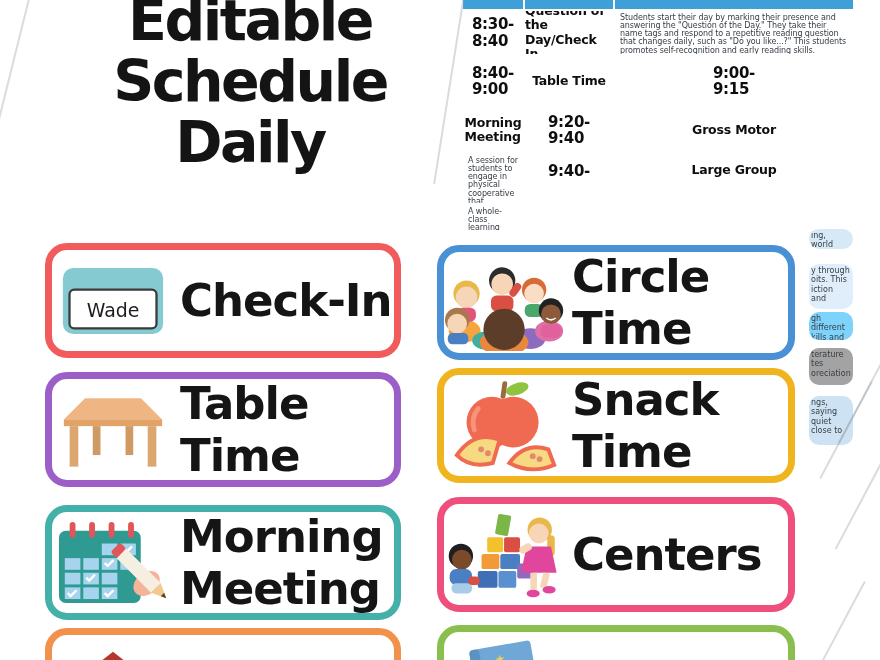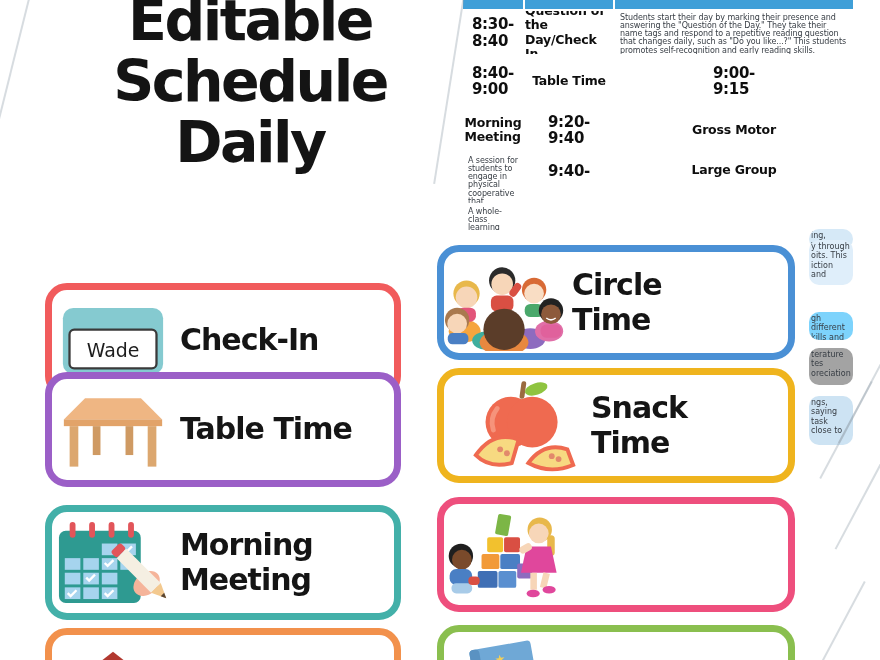--- a/index.html
+++ b/index.html
@@ -21,34 +21,34 @@
   .t{font-size:15px;line-height:1.08;letter-spacing:-0.3px;}
   .a{font-size:12.5px;line-height:1.15;letter-spacing:-0.2px;}
   .d{font-size:8px;line-height:8.3px;color:#373d44;padding:2.5px 5px;letter-spacing:-0.1px;}
   .top{align-items:flex-start;padding-top:9px;}
 
   
   .frag{position:absolute;left:809px;width:44px;overflow:hidden;font-size:8px;
         line-height:9.3px;color:#373d44;white-space:pre-line;padding:2px 3px 0 2px;
         box-sizing:border-box;border-radius:10px;}
   .f1{top:229px;height:20px;background:#d6e9f7;}
-  .f2{top:240px;height:45px;background:#dfeefa;}
+  .f2{top:264px;height:45px;background:#dfeefa;}
   .f3{top:312px;height:28px;background:#7dd3fc;}
   .f4{top:348px;height:37px;background:#a3a3a3;}
   .f5{top:396px;height:49px;background:#cde3f3;}
 
   
   .wm{position:absolute;width:2px;background:rgba(150,162,173,0.38);}
 
   
   .card{position:absolute;width:356px;height:115px;background:#fff;border:7px solid #999;
         border-radius:22px;box-sizing:border-box;display:flex;align-items:center;}
   .card.r{width:358px;}
   .icon-box{width:122px;display:flex;align-items:center;justify-content:center;flex:0 0 122px;}
-  .card-label{font-weight:bold;font-size:30px;letter-spacing:-1px;line-height:1.14;
+  .card-label{font-weight:bold;font-size:45px;letter-spacing:-1px;line-height:1.14;
               color:#151515;white-space:pre-line;margin-left:6px;}
 </style>
 </head>
 <body>
 
 <div class="title">
   <div>Editable</div>
   <div>Schedule</div>
   <div>Daily</div>
 </div>
@@ -89,31 +89,31 @@
 oits. This
 iction and</div>
 <div class="frag f3">gh different
 kills and
 ater to
 the skills</div>
 <div class="frag f4">terature
 tes
 oreciation</div>
 <div class="frag f5">ngs, saying
-task
+quiet
 close to</div>
 
 <div class="wm" style="left:14px;top:-20px;height:150px;transform:rotate(14deg);"></div>
 <div class="wm" style="left:448px;top:-5px;height:190px;transform:rotate(9deg);"></div>
 <div class="wm" style="left:866px;top:330px;height:120px;transform:rotate(28deg);"></div>
 <div class="wm" style="left:845px;top:375px;height:110px;transform:rotate(28deg);"></div>
 <div class="wm" style="left:858px;top:455px;height:100px;transform:rotate(28deg);"></div>
 <div class="wm" style="left:838px;top:575px;height:110px;transform:rotate(28deg);"></div>
 
-<div class="card" style="left:45px;top:243px;border-color:#f15b5c;margin-top:40px;">
+<div class="card" style="left:45px;top:243px;border-color:#f15b5c;">
   <div class="icon-box">
     <svg width="104" height="76" viewBox="0 0 110 78">
       <rect x="2" y="4" width="106" height="70" rx="11" fill="#85cad0"></rect>
       <rect x="9" y="27" width="92" height="41" rx="5" fill="#ffffff" stroke="#3a3a3a" stroke-width="2.4"></rect>
       <text x="55" y="56" font-size="20" text-anchor="middle" fill="#1d1d1d" font-family="DejaVu Sans, sans-serif">Wade</text>
     </svg>
   </div>
   <div class="card-label">Check-In</div>
 </div>
 
@@ -210,21 +210,21 @@
       <path d="M109,66 q5,4 10,0" stroke="#ffffff" stroke-width="1.6" fill="none"></path>
       <rect x="103" y="73" width="22" height="14" rx="6" fill="#e0619c"></rect>
       <ellipse cx="64" cy="92" rx="26" ry="14" fill="#e8883f"></ellipse>
       <circle cx="64" cy="78" r="22" fill="#5b3d29"></circle>
     </svg>
   </div>
   <div class="card-label">Circle
 Time</div>
 </div>
 
-<div class="card r" style="left:437px;top:368px;border-color:#efb41e;padding-left:19px;">
+<div class="card r" style="left:437px;top:368px;border-color:#efb41e;">
   <div class="icon-box">
     <svg width="112" height="94" viewBox="0 0 115 96">
       <rect x="54" y="2" width="5" height="18" rx="2.5" fill="#9a6b3f" transform="rotate(8 56 10)"></rect>
       <ellipse cx="70" cy="10" rx="12" ry="6" fill="#8fc440" transform="rotate(-18 70 10)"></ellipse>
       <circle cx="44" cy="44" r="26" fill="#ef6a50"></circle>
       <circle cx="66" cy="44" r="26" fill="#ef6a50"></circle>
       <path d="M30,30 q-8,10 -4,22" stroke="#f6937b" stroke-width="5" fill="none" stroke-linecap="round"></path>
       <path d="M8,78 Q26,52 52,62 L45,86 Q22,92 8,78 Z" fill="#f7d981" stroke="#ef6a50" stroke-width="4"></path>
       <circle cx="33" cy="72" r="3" fill="#e2896b"></circle>
         <circle cx="40" cy="76" r="3" fill="#e2896b"></circle>
@@ -257,20 +257,21 @@
       <circle cx="101" cy="28" r="10.5" fill="#f7d6b8"></circle>
       <rect x="110" y="30" width="8" height="22" rx="4" fill="#e8b84b"></rect>
       <polygon points="88,42 114,42 120,70 82,70" fill="#e0479c"></polygon>
       <rect x="80" y="40" width="14" height="8" rx="4" fill="#f7d6b8" transform="rotate(-30 87 44)"></rect>
       <rect x="92" y="70" width="7" height="18" fill="#f7d6b8"></rect>
       <rect x="104" y="70" width="7" height="16" fill="#f7d6b8" transform="rotate(14 107 78)"></rect>
       <ellipse cx="95" cy="92" rx="7" ry="4" fill="#e0479c"></ellipse>
       <ellipse cx="112" cy="88" rx="7" ry="4" fill="#e0479c"></ellipse>
     </svg>
   </div>
+  <div class="card-label">Centers</div>
 </div>
 
 <div class="card r" style="left:437px;top:625px;border-color:#8abf4f;">
   <div class="icon-box">
     <svg width="100" height="92" viewBox="0 0 100 92">
       <g transform="rotate(-10 50 46)">
         <rect x="20" y="8" width="62" height="76" rx="4" fill="#6fa8d6"></rect>
         <rect x="20" y="8" width="10" height="76" rx="4" fill="#5a92c2"></rect>
         <rect x="24" y="80" width="58" height="5" fill="#f2f2f2"></rect>
         <text x="56" y="58" font-size="13" text-anchor="middle" fill="#ffffff" font-family="DejaVu Sans, sans-serif">FAIRY</text>

